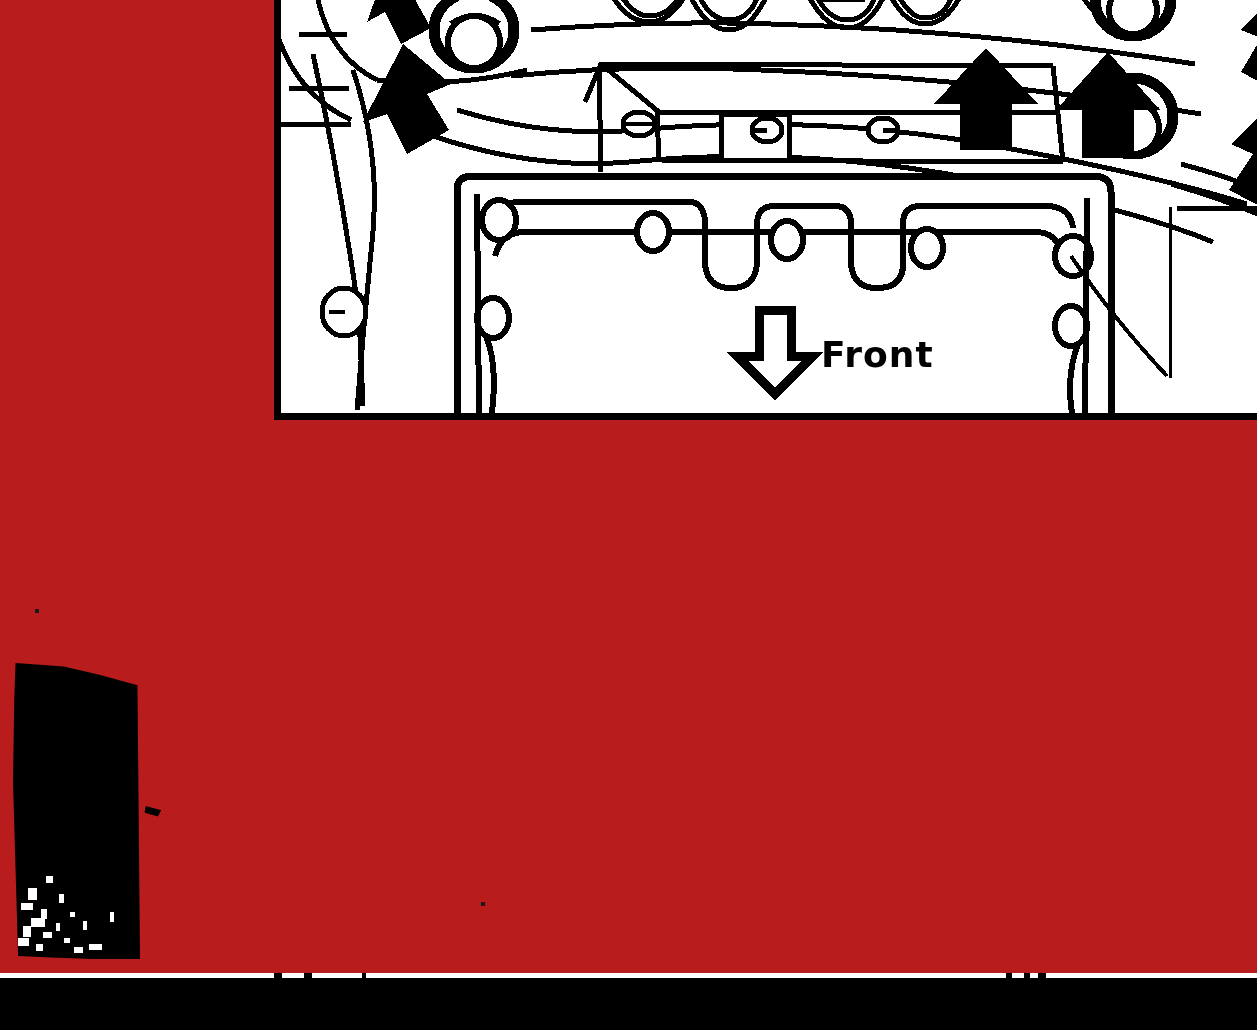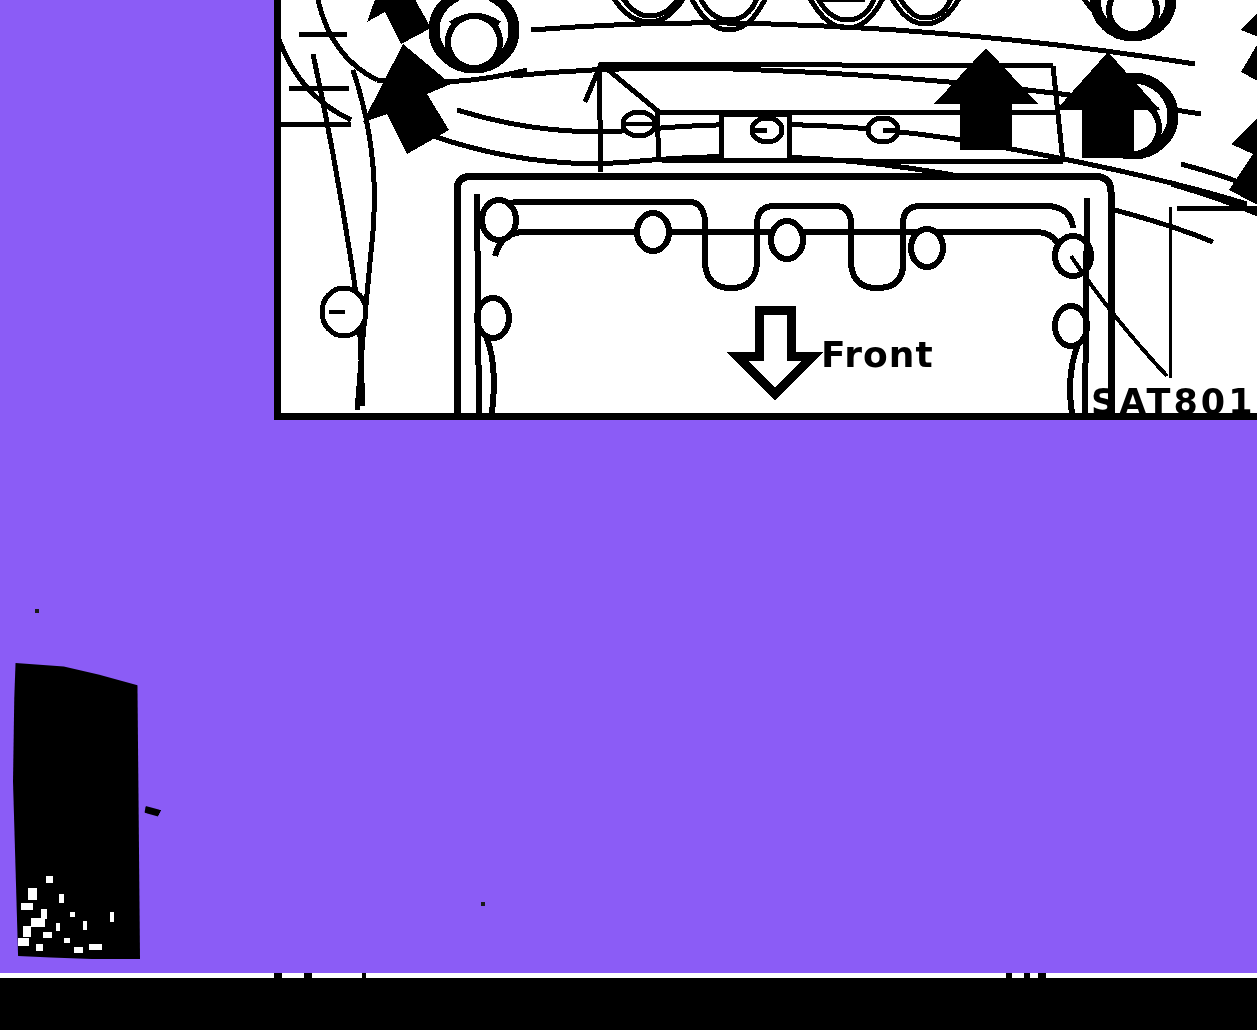--- a/index.html
+++ b/index.html
@@ -8,21 +8,21 @@
     padding: 0;
     background: #ffffff;
   }
   body {
     font-family: "Liberation Sans", sans-serif;
   }
   #page {
     position: relative;
     width: 1257px;
     height: 1030px;
-    background: #8b5cf6;
+    background: #b91c1c;
     overflow: hidden;
   }
   
   #figure-panel {
     position: absolute;
     left: 274px;
     top: -6px;
     width: 1000px;
     height: 426px;
     border-left: 7px solid #000;
@@ -241,21 +241,20 @@
 
       <polygon points="478,316 510,316 510,362 532,362 494,400 456,362 478,362" fill="#fff" stroke="#000" stroke-width="9" stroke-linejoin="miter"></polygon>
 
       <line x1="889" y1="213" x2="889" y2="384" stroke="#000" stroke-width="3"></line>
       <path d="M790 262 q 40 60 96 120" fill="none" stroke="#000" stroke-width="4"></path>
     </svg>
 
     <div class="lbl" id="front-label">Front</div>
   </div>
 
-  <div id="figure-code">SAT801</div>
 
   <div id="scan-edge-block">
     <div class="speckle" style="left:26%;top:72%;width:7px;height:7px"></div>
     <div class="speckle" style="left:12%;top:76%;width:9px;height:12px"></div>
     <div class="speckle" style="left:36%;top:78%;width:5px;height:9px"></div>
     <div class="speckle" style="left:6%;top:81%;width:12px;height:7px"></div>
     <div class="speckle" style="left:22%;top:83%;width:6px;height:10px"></div>
     <div class="speckle" style="left:45%;top:84%;width:5px;height:5px"></div>
     <div class="speckle" style="left:14%;top:86%;width:14px;height:9px"></div>
     <div class="speckle" style="left:34%;top:88%;width:4px;height:8px"></div>

